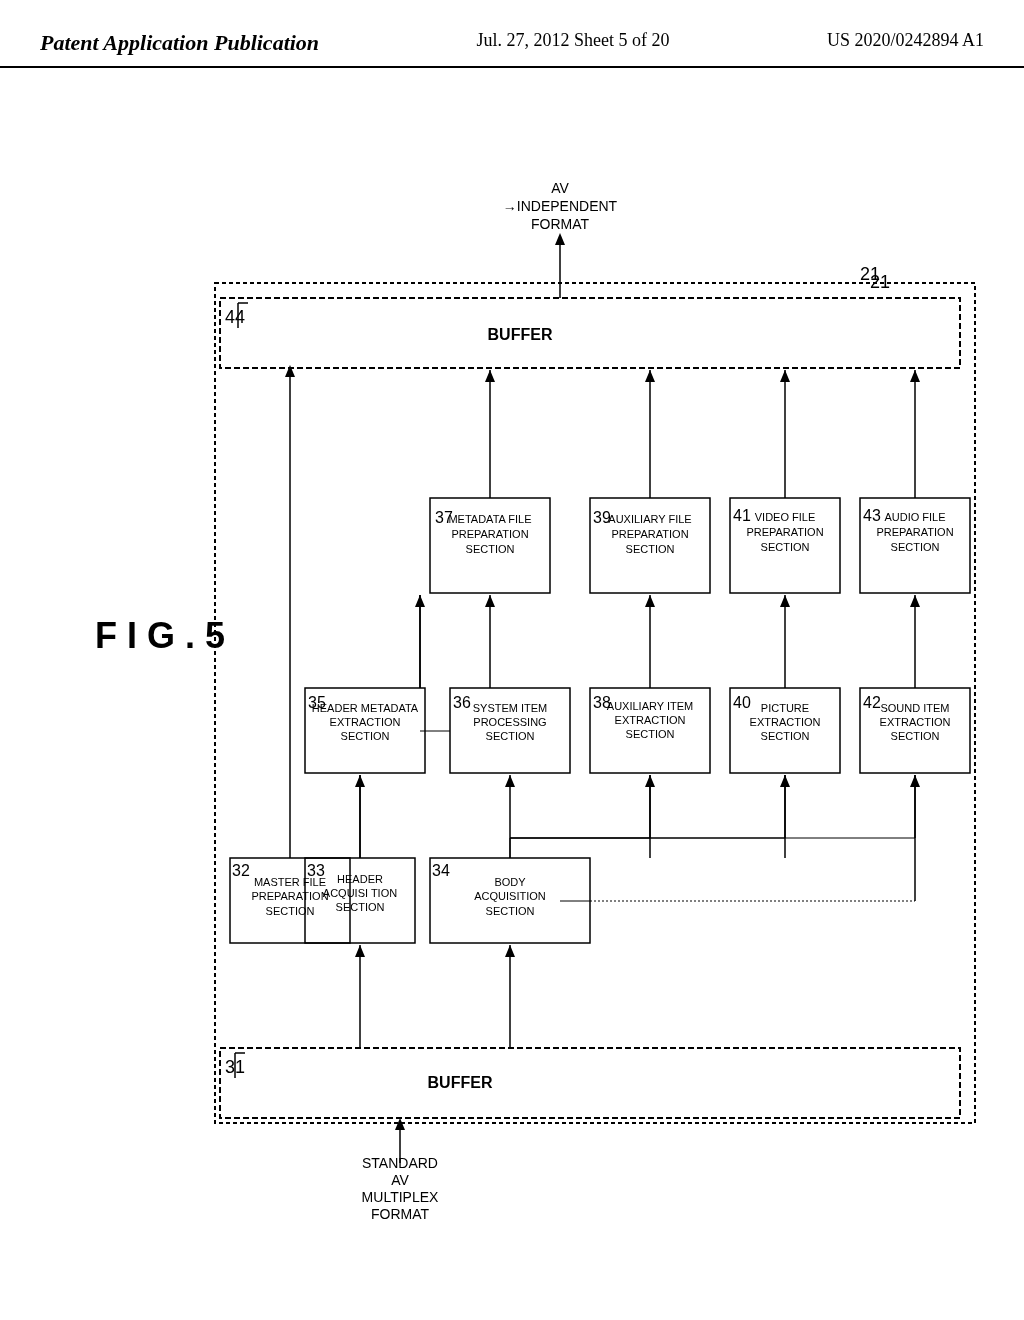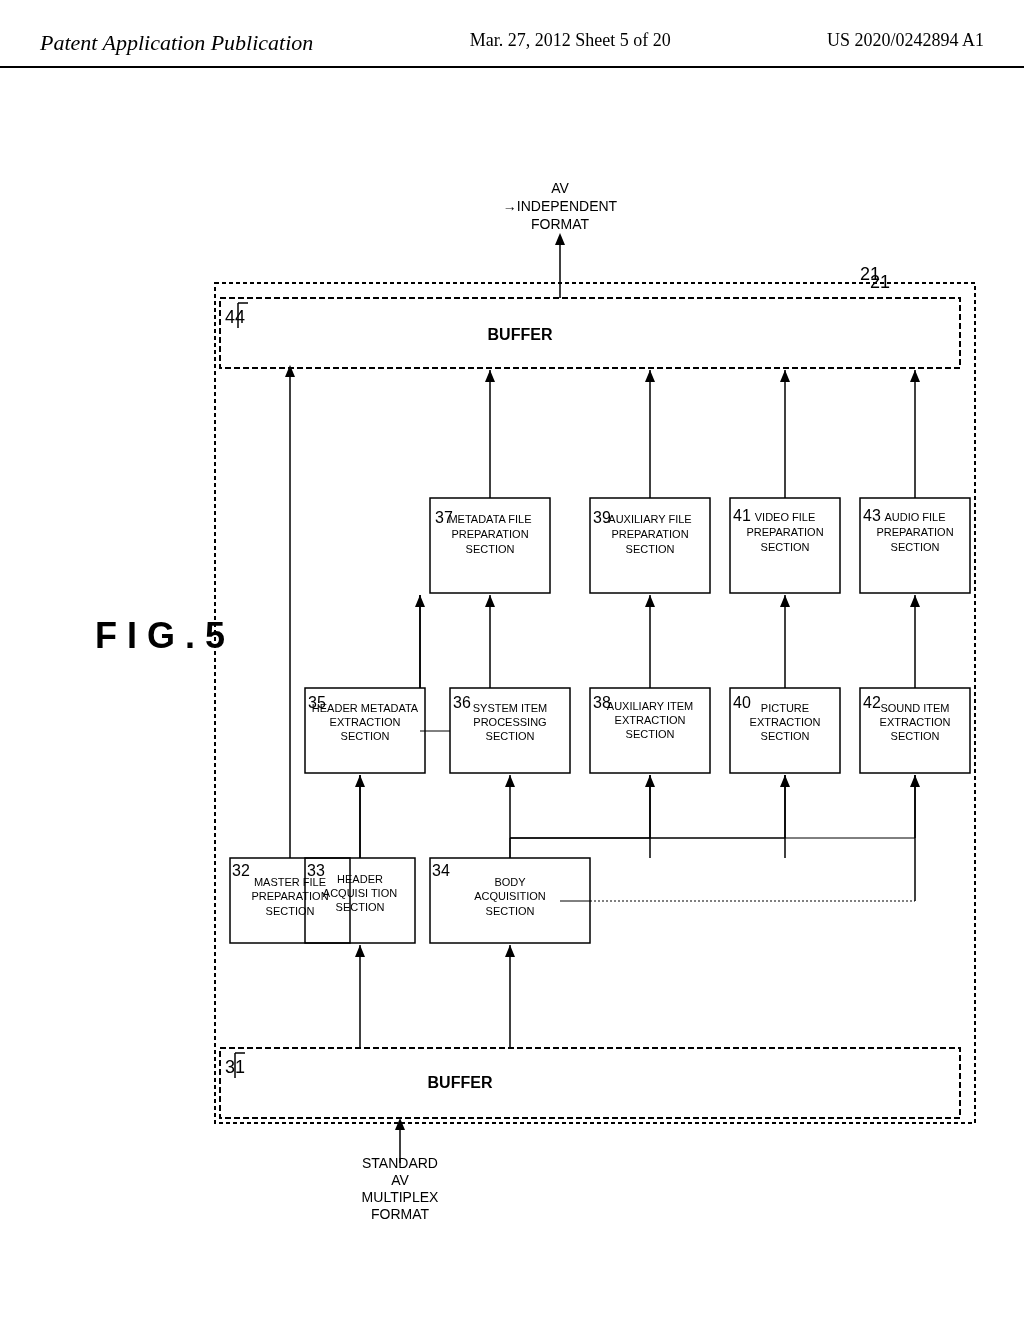--- a/index.html
+++ b/index.html
@@ -13,21 +13,21 @@
     }
     .header {
       display: flex;
       justify-content: space-between;
       align-items: flex-start;
       padding: 30px 40px 10px 40px;
       border-bottom: 2px solid #000;
     }
     .header-left {
       font-size: 22px;
-      font-weight: normal;
+      font-weight: bold;
       font-style: italic;
     }
     .header-center {
       font-size: 18px;
       text-align: center;
     }
     .header-right {
       font-size: 18px;
       text-align: right;
     }
@@ -42,21 +42,21 @@
     }
     text {
       font-family: Arial, sans-serif;
     }
   </style>
 </head>
 <body>
 
 <div class="header">
   <div class="header-left">Patent Application Publication</div>
-  <div class="header-center">Mar. 27, 2012   Sheet 5 of 20</div>
+  <div class="header-center">Jul. 27, 2012   Sheet 5 of 20</div>
   <div class="header-right">US 2020/0242894 A1</div>
 </div>
 
 <div class="diagram-area">
   <svg viewBox="0 0 1024 1230" xmlns="http://www.w3.org/2000/svg">
 
     <text x="95" y="580" font-size="36" font-weight="bold" font-family="Arial">F I G . 5</text>
 
     <rect x="220" y="980" width="740" height="70" fill="none" stroke="#000" stroke-width="2" stroke-dasharray="6,3"></rect>
     <text x="460" y="1020" font-size="16" font-family="Arial" font-weight="bold" text-anchor="middle">BUFFER</text>

